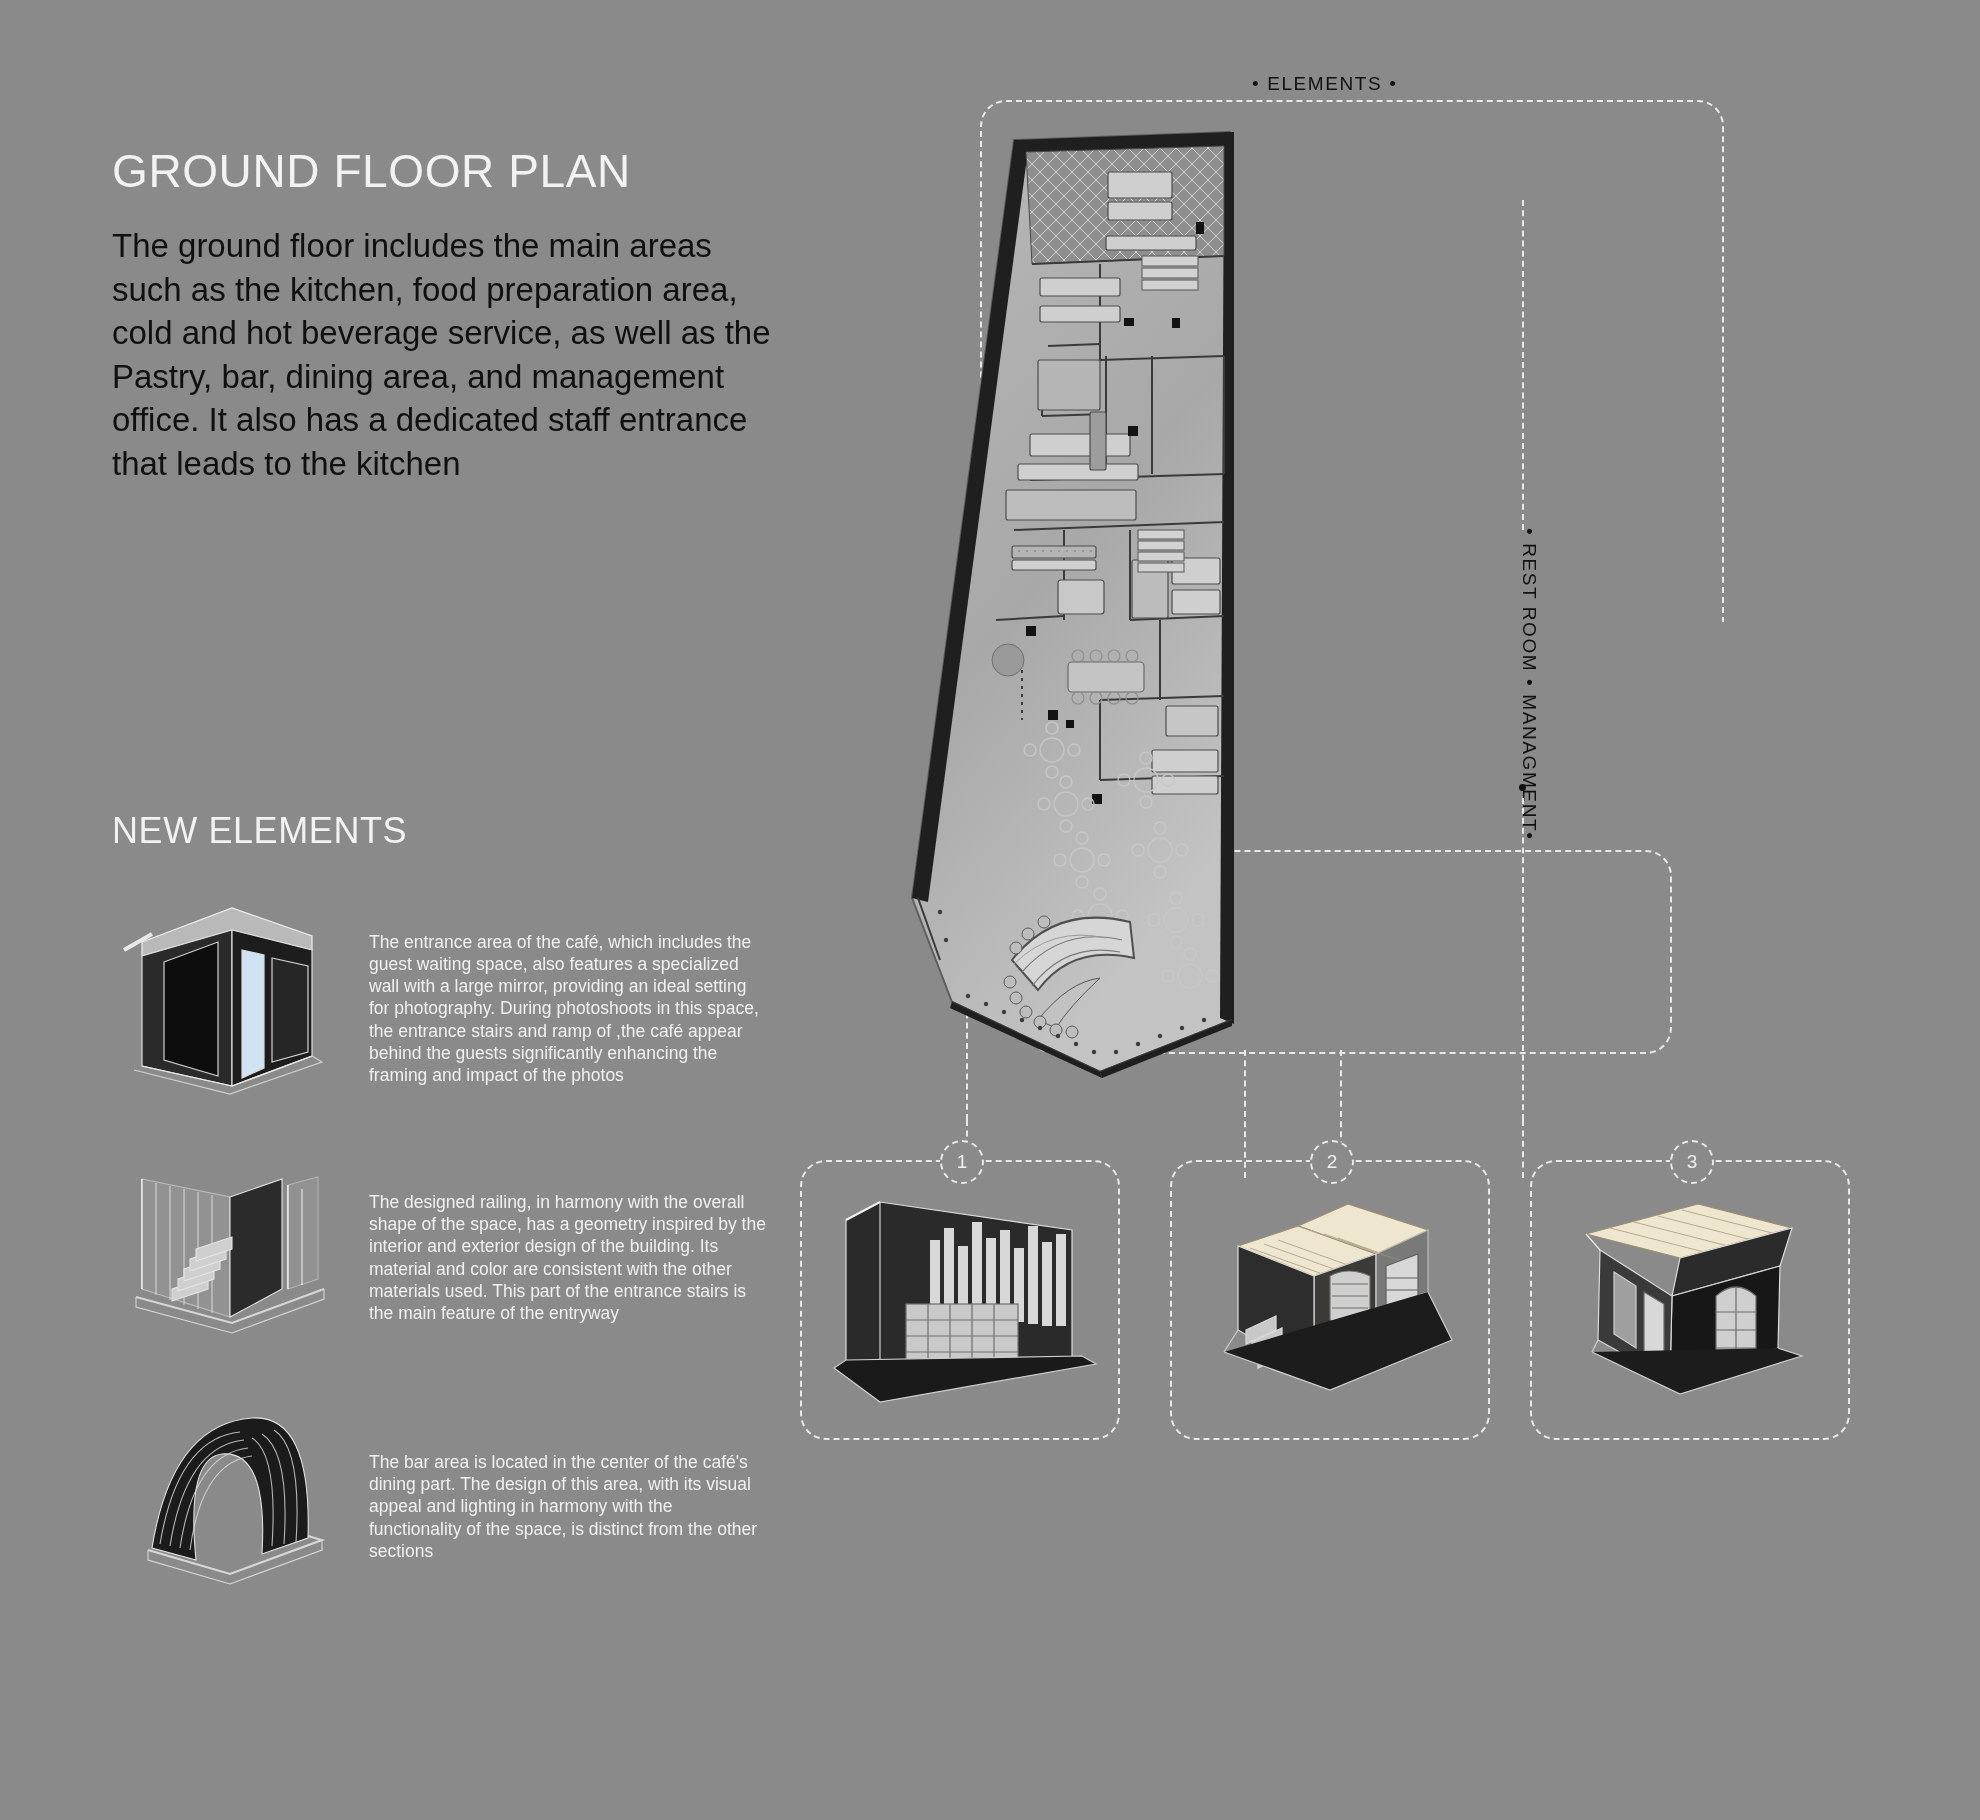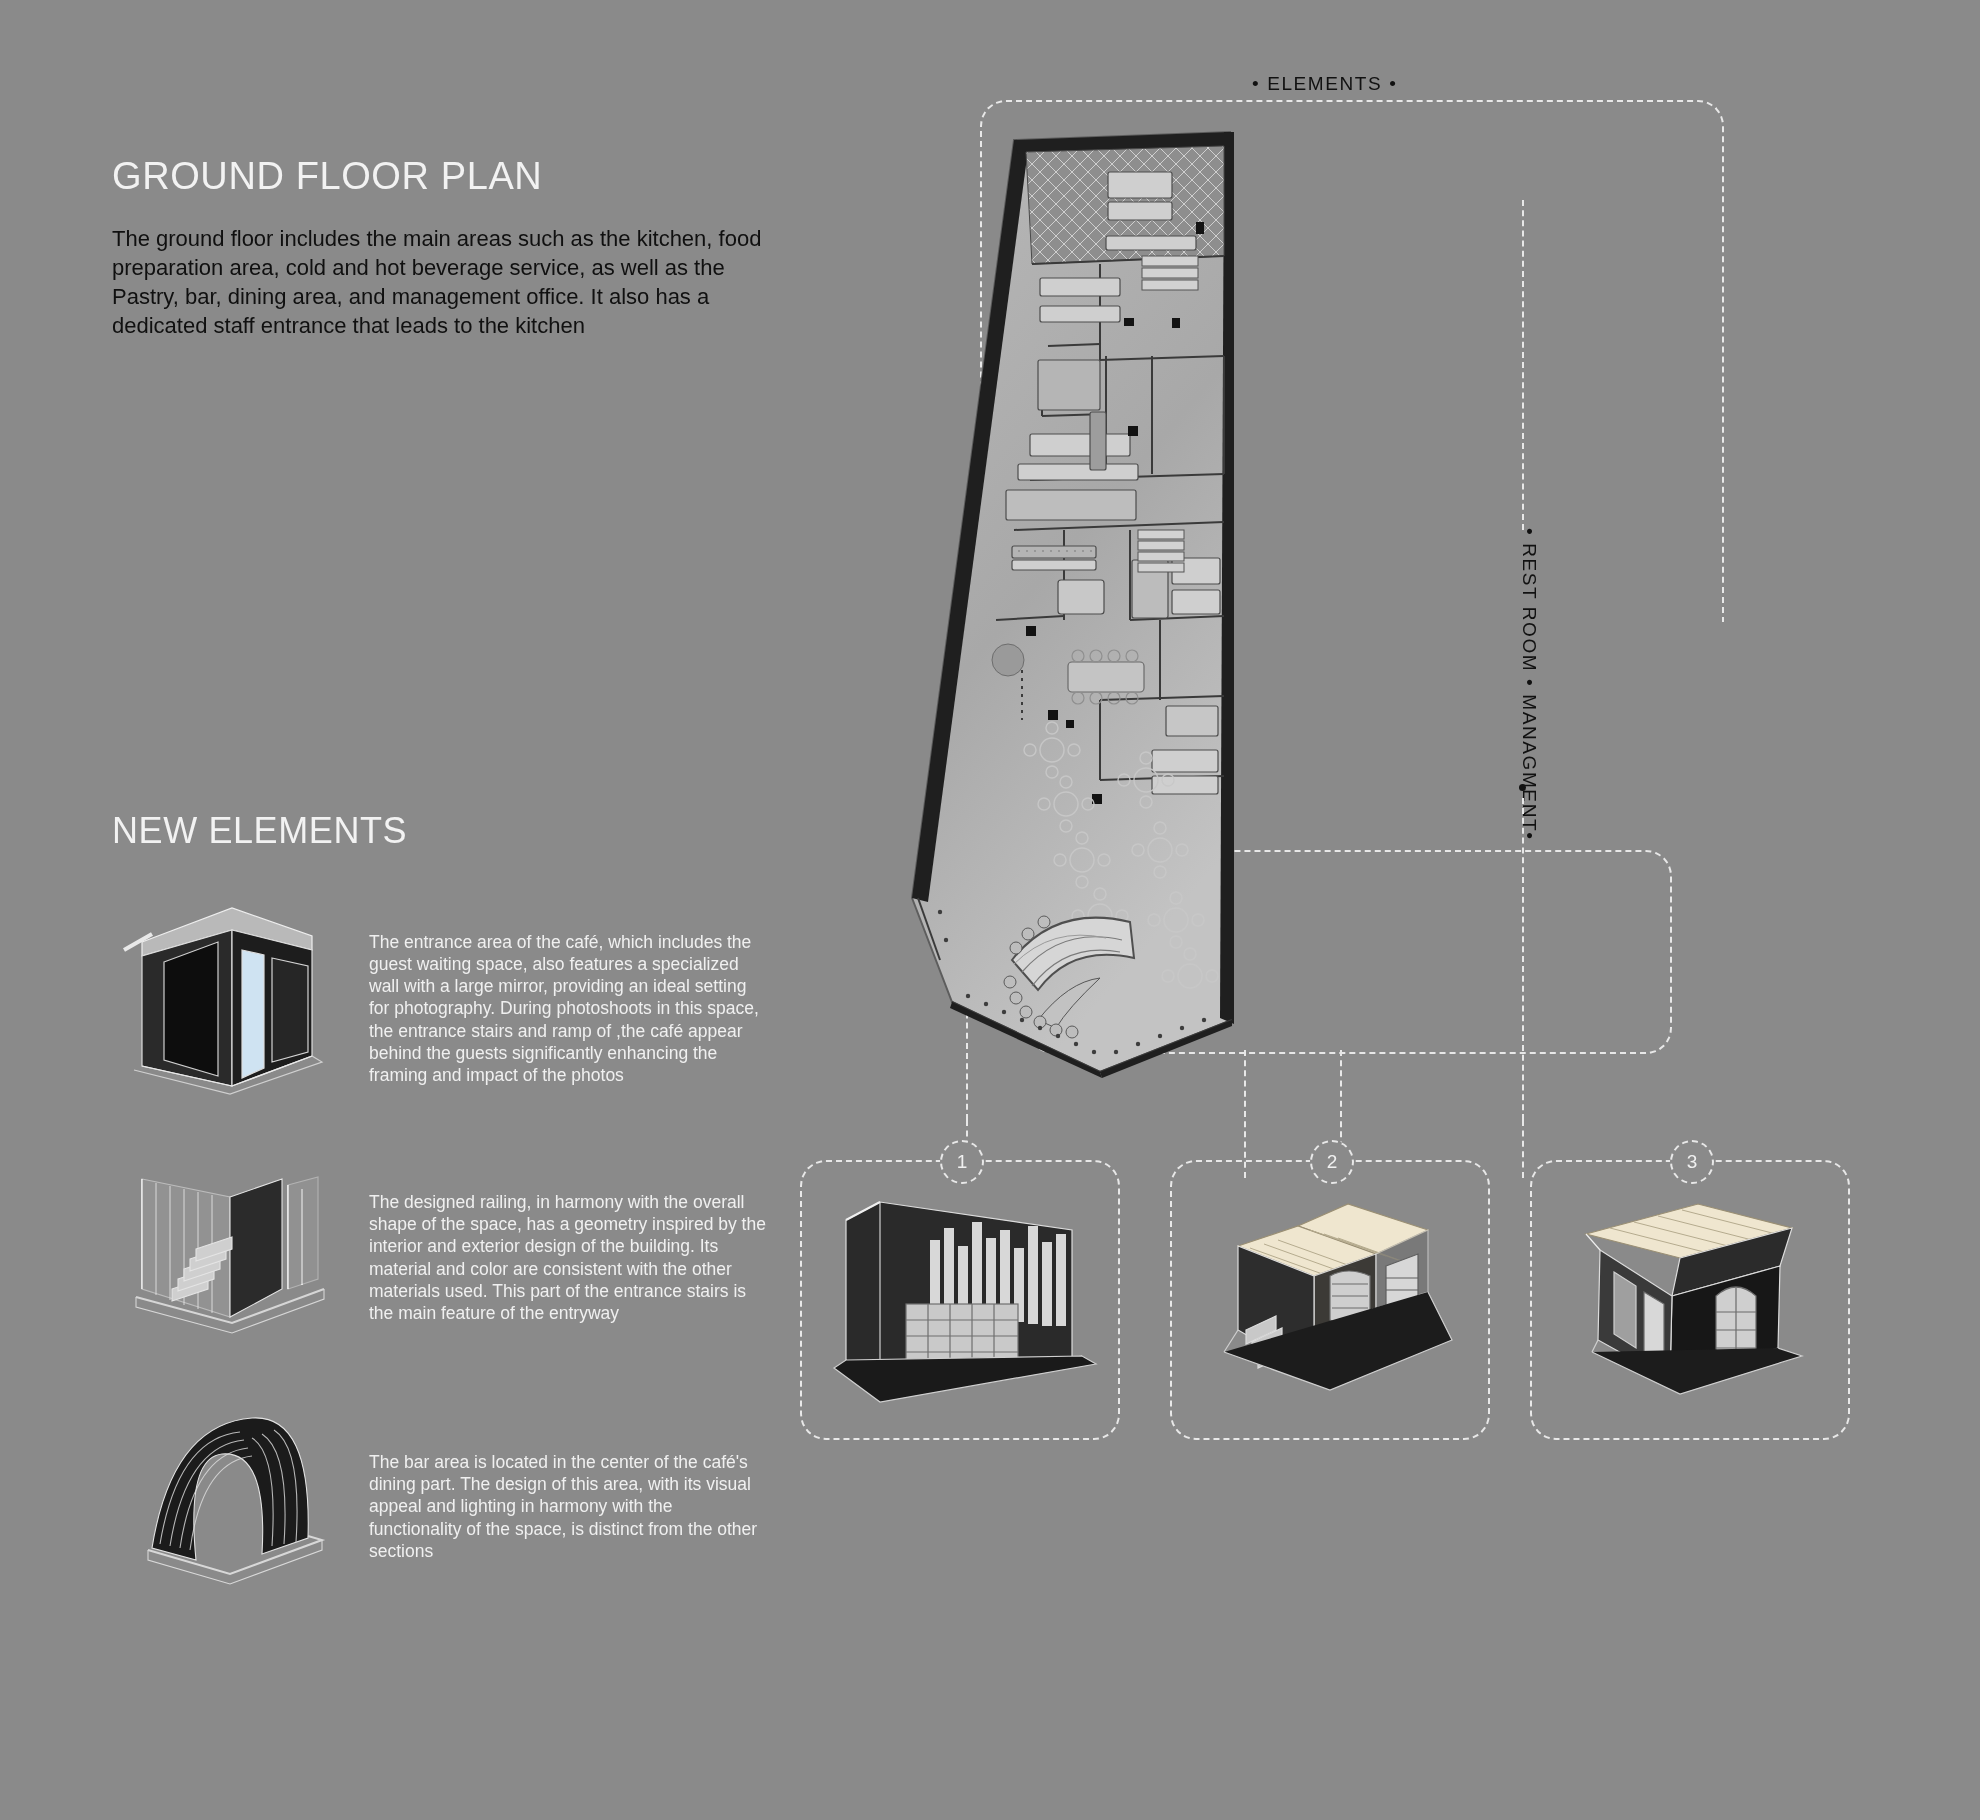--- a/index.html
+++ b/index.html
@@ -9,25 +9,25 @@
     font-family:"Liberation Sans", sans-serif;
     color:#141414;
     overflow:hidden;
     position:relative;
   }
   .root{position:absolute;inset:0;}
 
   
   .left-col{position:absolute;left:112px;top:140px;width:700px;}
   .h1{
-    font-size:38px;letter-spacing:.6px;color:#f2f2f2;font-weight:400;
-    margin:15px 0 26px 0;
+    font-size:46px;letter-spacing:.6px;color:#f2f2f2;font-weight:400;
+    margin:4px 0 26px 0;
   }
   .intro{
-    font-size:22px;line-height:1.32;color:#101010;font-weight:400;
+    font-size:33px;line-height:1.32;color:#101010;font-weight:400;
     max-width:660px;
   }
   .h2{
     font-size:36px;letter-spacing:.6px;color:#f2f2f2;font-weight:400;
     margin:0;
     position:absolute;left:112px;top:810px;text-align:center;
   }
 
   
   .elements{position:absolute;left:112px;top:890px;width:700px;}

